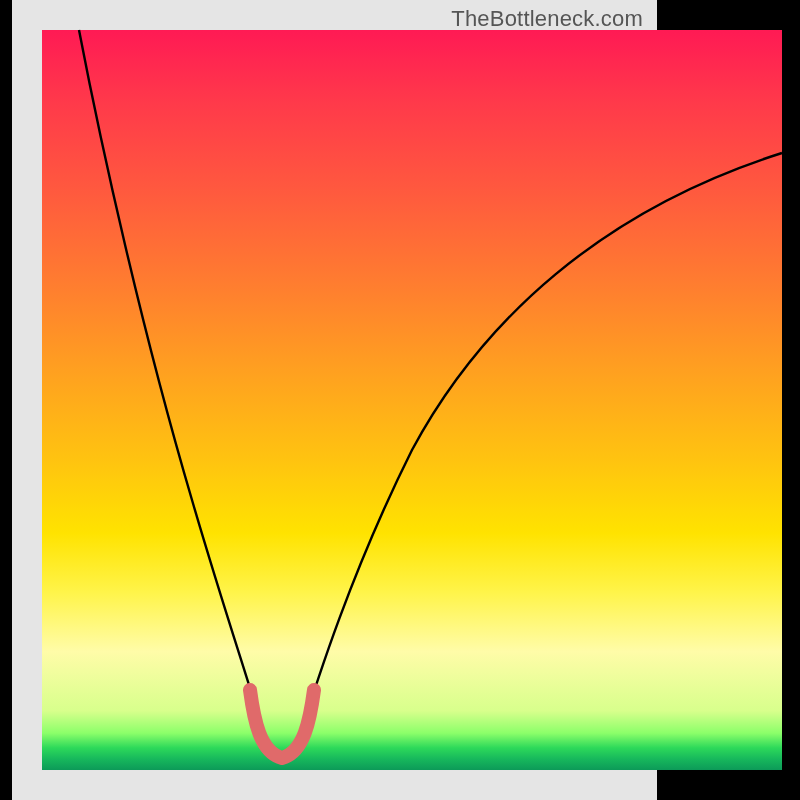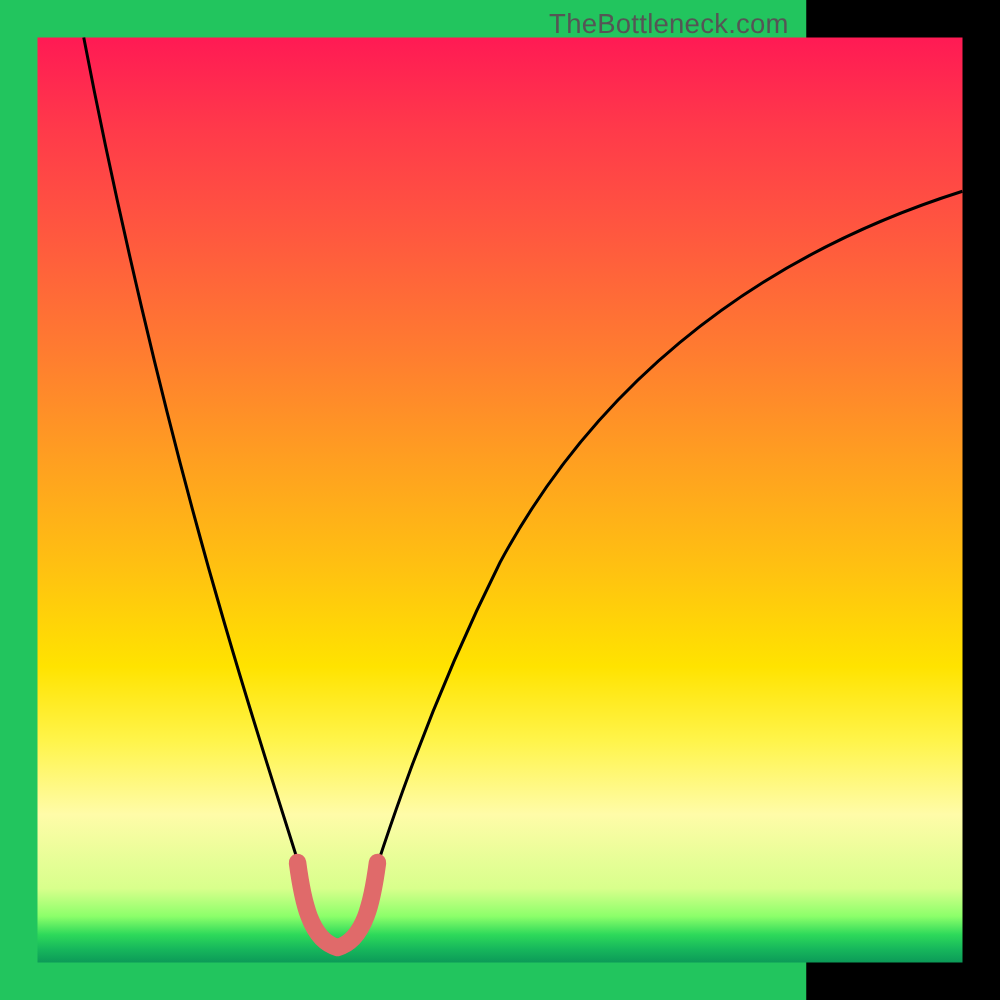--- a/index.html
+++ b/index.html
@@ -6,25 +6,25 @@
     margin: 0;
     padding: 0;
     width: 800px;
     height: 800px;
     background: #000;
     overflow: hidden;
     font-family: Arial, Helvetica, sans-serif;
   }
   .frame {
     position: absolute;
-    left: 0;
+    left: 12px;
     top: 0;
     width: 645px;
     height: 800px;
-    background: #22c55e;
+    background: #e5e5e5;
   }
   .plot {
     position: absolute;
     left: 30px;
     top: 30px;
     width: 740px;
     height: 740px;
     
     background: linear-gradient(
       to bottom,

